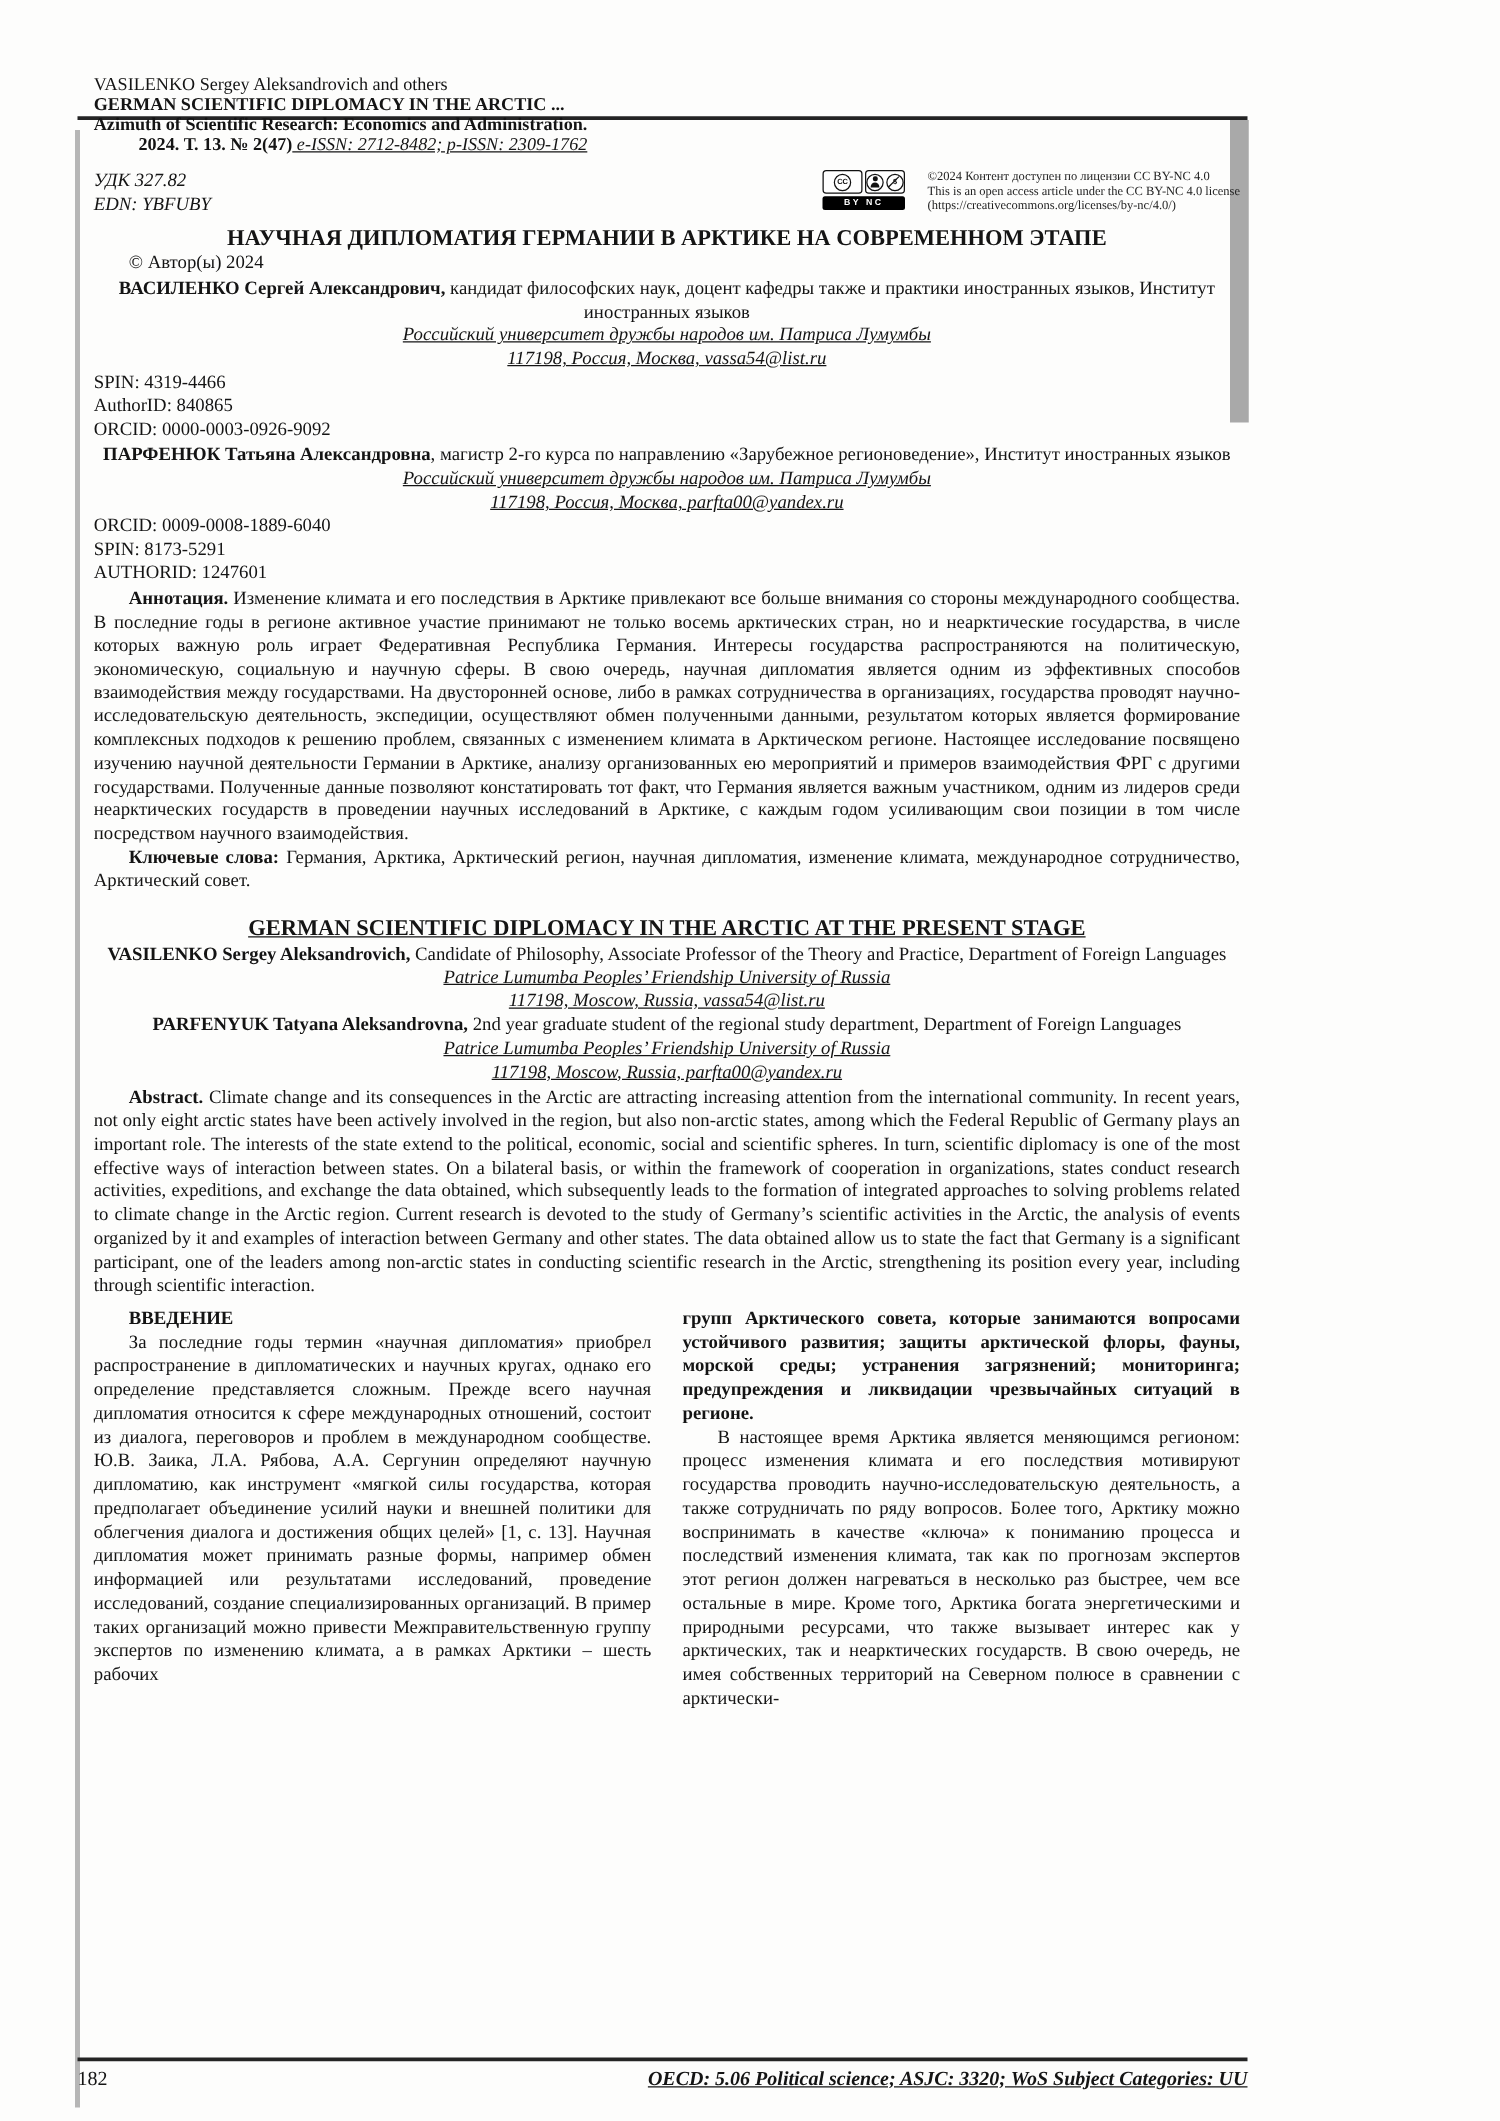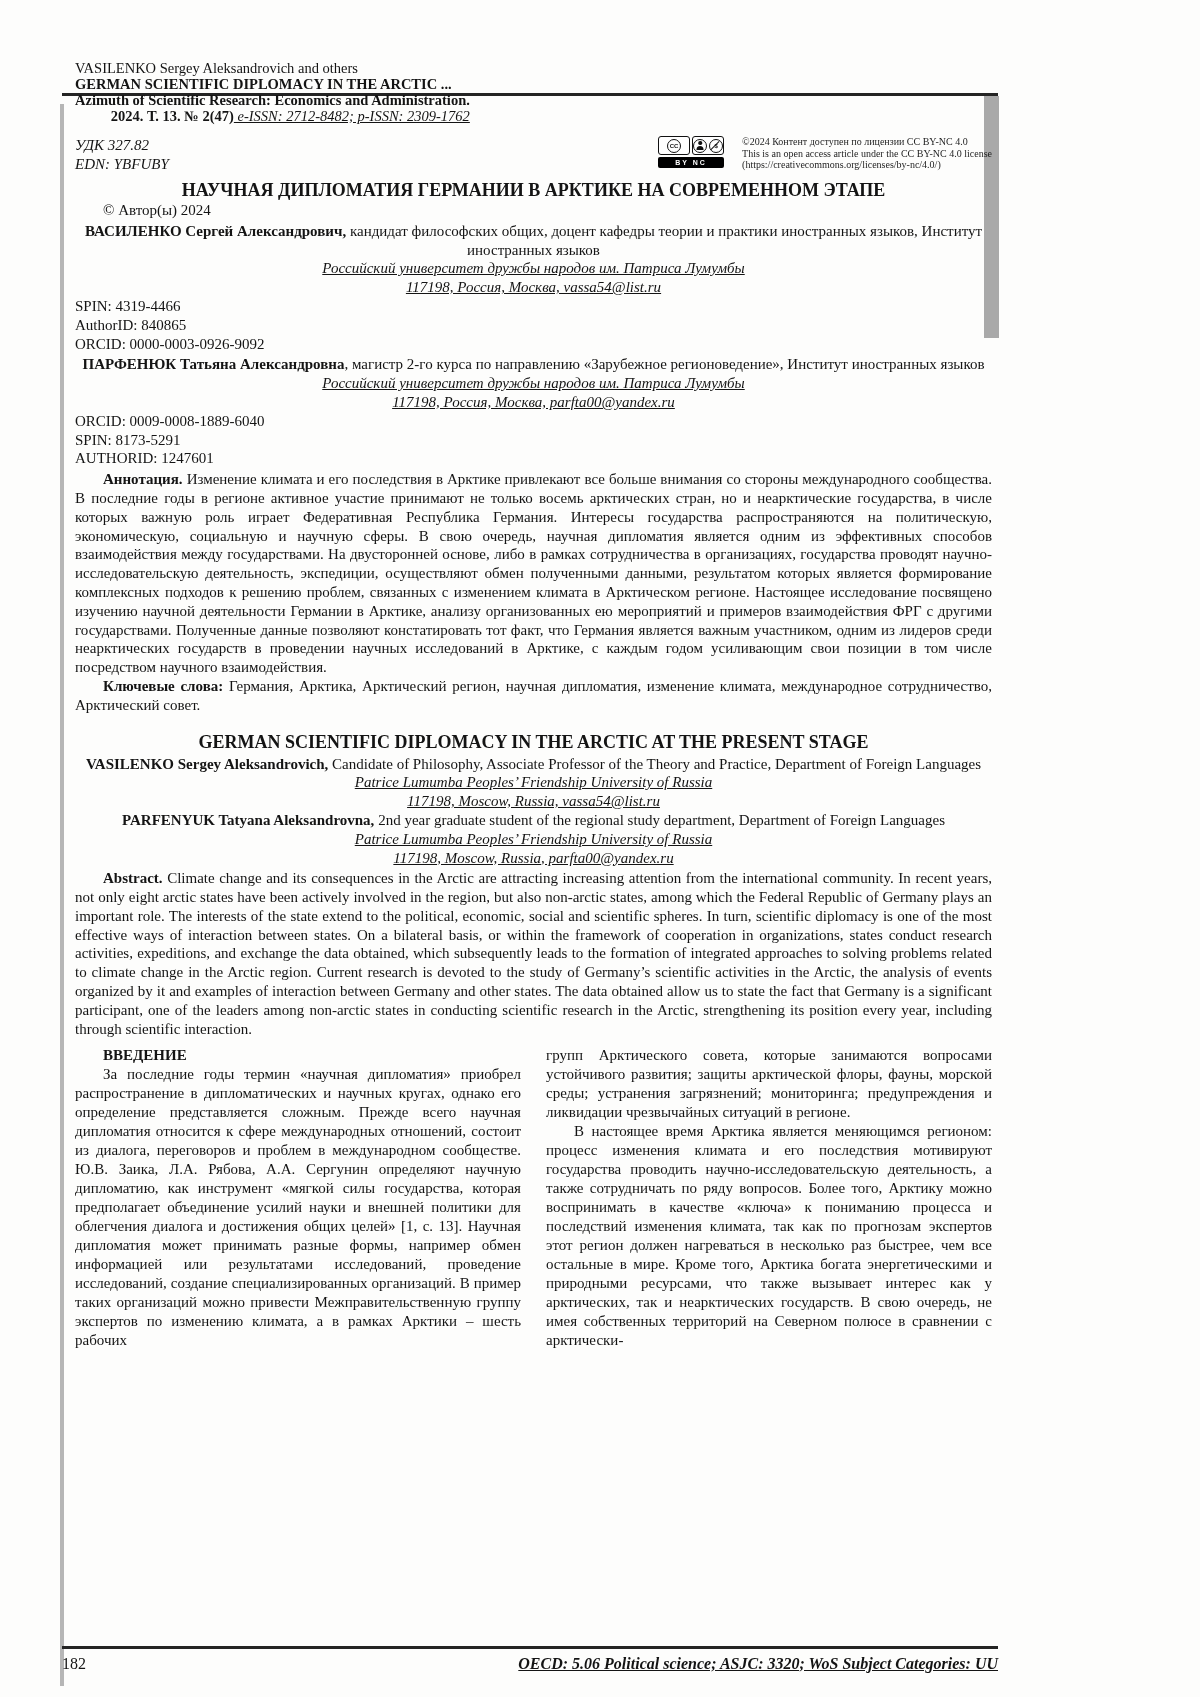--- a/index.html
+++ b/index.html
@@ -44,23 +44,23 @@
   .cc-bar { margin-top: 2px; height: 11px; background: #000; border-radius: 2px; color: #fff;
             font: 700 7px "Liberation Sans", sans-serif; display: flex; align-items: center;
             justify-content: center; letter-spacing: 2px; }
 
   h1 { margin: 0; }
   .title { margin-top: 6px; text-align: center; font-size: 18px; line-height: 22px; font-weight: 700; }
   p { margin: 0; font-size: 15px; line-height: 18.8px; }
   .indent { text-indent: 28px; }
   .center { text-align: center; }
   .para { text-align: justify; text-indent: 28px; }
-  .noindent { text-indent: 0; }
+  .noindent { text-indent: 0; font-weight: bold; }
   .mt2 { margin-top: 2px; }
-  .en-gap { margin-top: 16px; }
+  .en-gap { margin-top: 16px; text-decoration: underline; }
 
   .columns { display: flex; gap: 25px; margin-top: 8px; }
   .col { width: 446px; }
   .col p { line-height: 19px; }
   .col-head { text-indent: 28px; font-weight: 700; }
 
   .footer { position: absolute; left: 62px; top: 1646px; width: 936px; }
   .footer-rule { height: 2.5px; background: #242424; }
   .footer-row { display: flex; justify-content: space-between; padding-top: 6px; font-size: 16px; align-items: flex-end; }
 </style>
@@ -109,21 +109,21 @@
         <div>©2024 Контент доступен по лицензии CC BY-NC 4.0</div>
         <div>This is an open access article under the CC BY-NC 4.0 license</div>
         <div>(https://creativecommons.org/licenses/by-nc/4.0/)</div>
       </div>
     </div>
   </div>
 
   <h1 class="title">НАУЧНАЯ ДИПЛОМАТИЯ ГЕРМАНИИ В АРКТИКЕ НА СОВРЕМЕННОМ ЭТАПЕ</h1>
   <p class="indent">© Автор(ы) 2024</p>
 
-  <p class="center mt2"><b>ВАСИЛЕНКО Сергей Александрович,</b><span> кандидат философских общих, доцент кафедры теории и практики иностранных языков, Институт иностранных языков</span></p>
+  <p class="center mt2"><b>ВАСИЛЕНКО Сергей Александрович,</b><span> кандидат философских наук, доцент кафедры также и практики иностранных языков, Институт иностранных языков</span></p>
   <p class="center i">Российский университет дружбы народов им. Патриса Лумумбы</p>
   <p class="center i">117198, Россия, Москва, vassa54@list.ru</p>
   <p>SPIN: 4319-4466</p>
   <p>AuthorID: 840865</p>
   <p>ORCID: 0000-0003-0926-9092</p>
 
   <p class="center mt2"><b>ПАРФЕНЮК Татьяна Александровна</b><span>, магистр 2-го курса по направлению «Зарубежное регионоведение», Институт иностранных языков</span></p>
   <p class="center i">Российский университет дружбы народов им. Патриса Лумумбы</p>
   <p class="center i">117198, Россия, Москва, parfta00@yandex.ru</p>
   <p>ORCID: 0009-0008-1889-6040</p>

